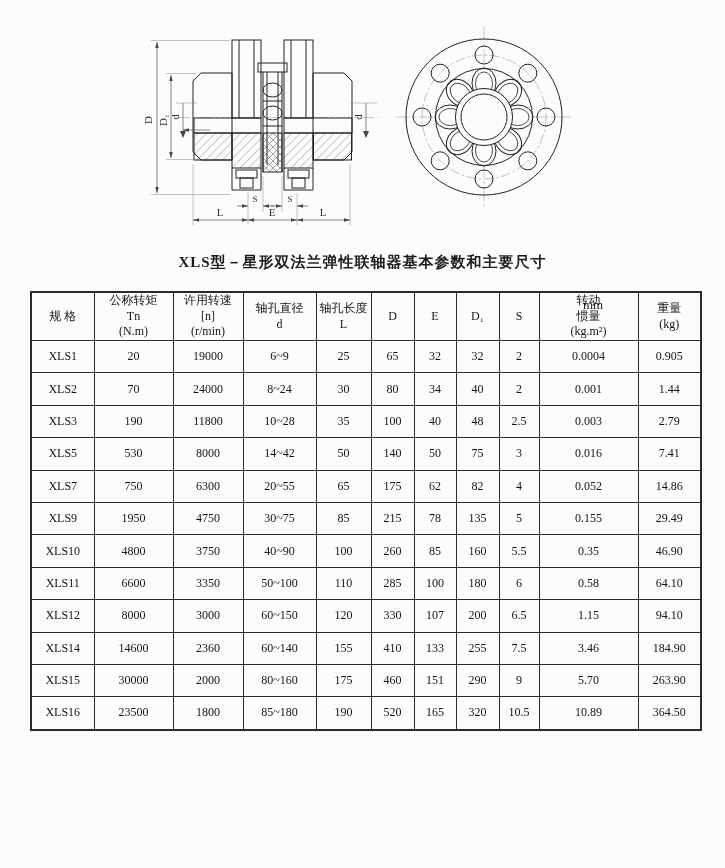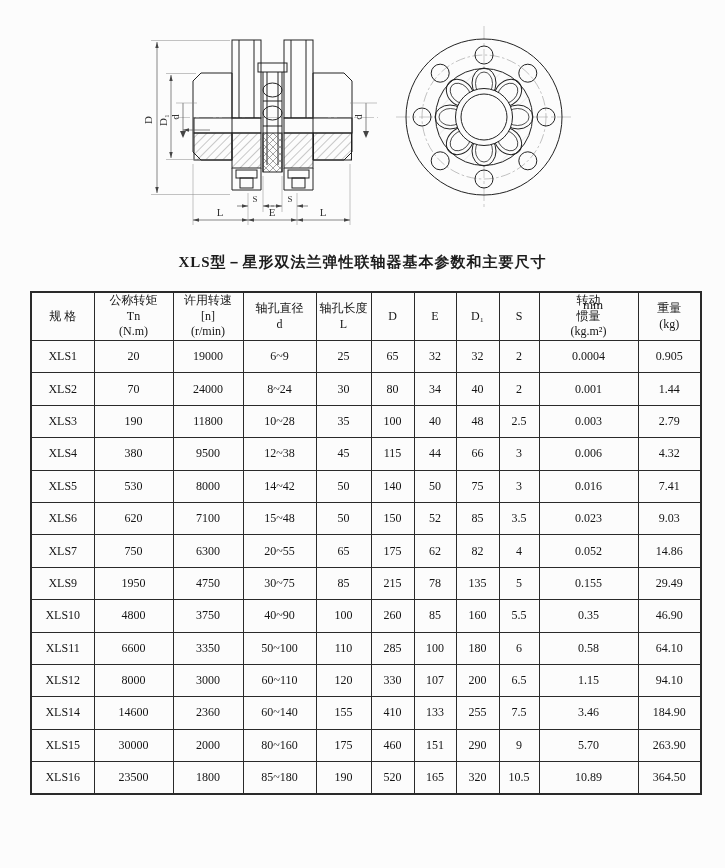--- a/index.html
+++ b/index.html
@@ -297,59 +297,33 @@
           <td>10~28</td>
           <td>35</td>
           <td>100</td>
           <td>40</td>
           <td>48</td>
           <td>2.5</td>
           <td>0.003</td>
           <td>2.79</td>
         </tr>
         <tr>
-          <td>XLS4</td>
-          <td>380</td>
-          <td>9500</td>
-          <td>12~38</td>
-          <td>45</td>
-          <td>115</td>
-          <td>44</td>
-          <td>66</td>
-          <td>3</td>
-          <td>0.006</td>
-          <td>4.32</td>
-        </tr>
-        <tr>
           <td>XLS5</td>
           <td>530</td>
           <td>8000</td>
           <td>14~42</td>
           <td>50</td>
           <td>140</td>
           <td>50</td>
           <td>75</td>
           <td>3</td>
           <td>0.016</td>
           <td>7.41</td>
         </tr>
         <tr>
-          <td>XLS6</td>
-          <td>620</td>
-          <td>7100</td>
-          <td>15~48</td>
-          <td>50</td>
-          <td>150</td>
-          <td>52</td>
-          <td>85</td>
-          <td>3.5</td>
-          <td>0.023</td>
-          <td>9.03</td>
-        </tr>
-        <tr>
           <td>XLS7</td>
           <td>750</td>
           <td>6300</td>
           <td>20~55</td>
           <td>65</td>
           <td>175</td>
           <td>62</td>
           <td>82</td>
           <td>4</td>
           <td>0.052</td>
@@ -391,21 +365,21 @@
           <td>100</td>
           <td>180</td>
           <td>6</td>
           <td>0.58</td>
           <td>64.10</td>
         </tr>
         <tr>
           <td>XLS12</td>
           <td>8000</td>
           <td>3000</td>
-          <td>60~110</td>
+          <td>60~150</td>
           <td>120</td>
           <td>330</td>
           <td>107</td>
           <td>200</td>
           <td>6.5</td>
           <td>1.15</td>
           <td>94.10</td>
         </tr>
         <tr>
           <td>XLS14</td>

